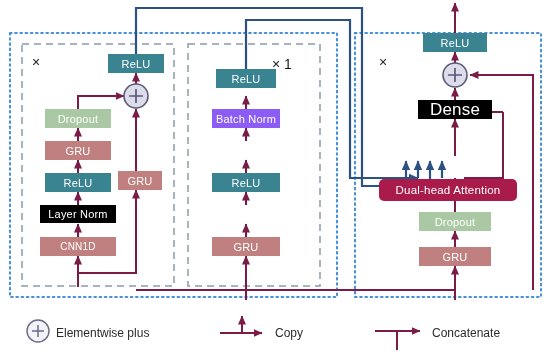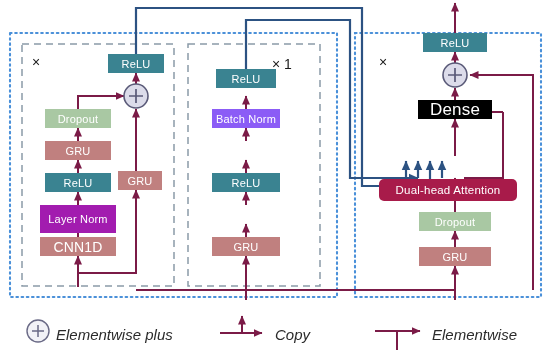--- a/index.html
+++ b/index.html
@@ -4,21 +4,21 @@
 <style>
   html,body{margin:0;padding:0;background:#ffffff;}
   body{width:550px;height:359px;overflow:hidden;
        font-family:"Liberation Sans","DejaVu Sans",sans-serif;}
   #stage{position:relative;width:550px;height:359px;}
   #svg{position:absolute;left:0;top:0;width:550px;height:359px;}
   .node{position:absolute;display:flex;align-items:center;justify-content:center;
         color:#ffffff;border-radius:0;box-sizing:border-box;
         letter-spacing:.2px;white-space:nowrap;}
   .mult{position:absolute;color:#1a1a1a;font-size:13px;white-space:nowrap;}
-  .legend-label{position:absolute;color:#2b2b2b;font-size:15px;white-space:nowrap;font-style:italic;}
+  .legend-label{position:absolute;color:#2b2b2b;font-size:12px;white-space:nowrap;}
 </style>
 </head>
 <body>
 
 <div id="stage">
 
   <svg id="svg" viewBox="0 0 550 359">
     <defs>
       <marker id="amar" viewBox="0 0 10 10" refX="8.5" refY="5" markerWidth="5" markerHeight="5" orient="auto-start-reverse">
         <path d="M0,1 L9,5 L0,9 z" fill="#7b1b47"></path>
@@ -110,36 +110,36 @@
     <g>
       <path d="M375,331 L420,331" fill="none" stroke="#7b1b47" stroke-width="2" marker-end="url(#amar)"></path>
       <path d="M397,331 L397,350" fill="none" stroke="#7b1b47" stroke-width="2"></path>
     </g>
   </svg>
 
   <div class="node" style="left:108px;top:54px;width:56px;height:19px;background:#3a8391;font-size:11px;">ReLU</div>
   <div class="node" style="left:45px;top:109px;width:66px;height:19px;background:#a9c8a3;font-size:11px;">Dropout</div>
   <div class="node" style="left:45px;top:141px;width:66px;height:19px;background:#c0807f;font-size:11px;">GRU</div>
   <div class="node" style="left:45px;top:173px;width:66px;height:19px;background:#3a8391;font-size:11px;">ReLU</div>
-  <div class="node" style="left:40px;top:205px;width:76px;height:28px;background:#a21caf;font-size:11px;">Layer Norm</div>
-  <div class="node" style="left:40px;top:237px;width:76px;height:19px;background:#c0807f;font-size:14px;">CNN1D</div>
+  <div class="node" style="left:40px;top:205px;width:76px;height:18px;background:#000000;font-size:11px;">Layer Norm</div>
+  <div class="node" style="left:40px;top:237px;width:76px;height:19px;background:#c0807f;font-size:10px;">CNN1D</div>
   <div class="node" style="left:118px;top:171px;width:44px;height:19px;background:#c0807f;font-size:11px;">GRU</div>
 
   <div class="node" style="left:216px;top:69px;width:60px;height:19px;background:#3a8391;font-size:11px;">ReLU</div>
   <div class="node" style="left:212px;top:109px;width:68px;height:19px;background:#8b5cf6;font-size:11px;">Batch Norm</div>
   <div class="node" style="left:212px;top:173px;width:68px;height:19px;background:#3a8391;font-size:11px;">ReLU</div>
   <div class="node" style="left:212px;top:237px;width:68px;height:19px;background:#c0807f;font-size:11px;">GRU</div>
 
   <div class="node" style="left:423px;top:33px;width:64px;height:19px;background:#3a8391;font-size:11px;">ReLU</div>
   <div class="node" style="left:418px;top:100px;width:74px;height:19px;background:#000000;font-size:17px;">Dense</div>
   <div class="node" style="left:379px;top:134px;width:138px;height:22px;background:#a81b4a;font-size:11.5px;border-radius:5px;margin-top:45px;">Dual-head Attention</div>
   <div class="node" style="left:419px;top:212px;width:72px;height:19px;background:#a9c8a3;font-size:11px;">Dropout</div>
   <div class="node" style="left:419px;top:247px;width:72px;height:19px;background:#c0807f;font-size:11px;">GRU</div>
 
   <div class="mult" style="left:32px;top:54px;font-size:14px;">×</div>
   <div class="mult" style="left:272px;top:56px;font-size:14px;">× 1</div>
   <div class="mult" style="left:379px;top:54px;font-size:14px;">×</div>
 
   <div class="legend-label" style="left:56px;top:326px;">Elementwise plus</div>
   <div class="legend-label" style="left:275px;top:326px;text-align:right;">Copy</div>
-  <div class="legend-label" style="left:432px;top:326px;">Elementwise</div>
+  <div class="legend-label" style="left:432px;top:326px;">Concatenate</div>
 
 </div>
 
 </body></html>

